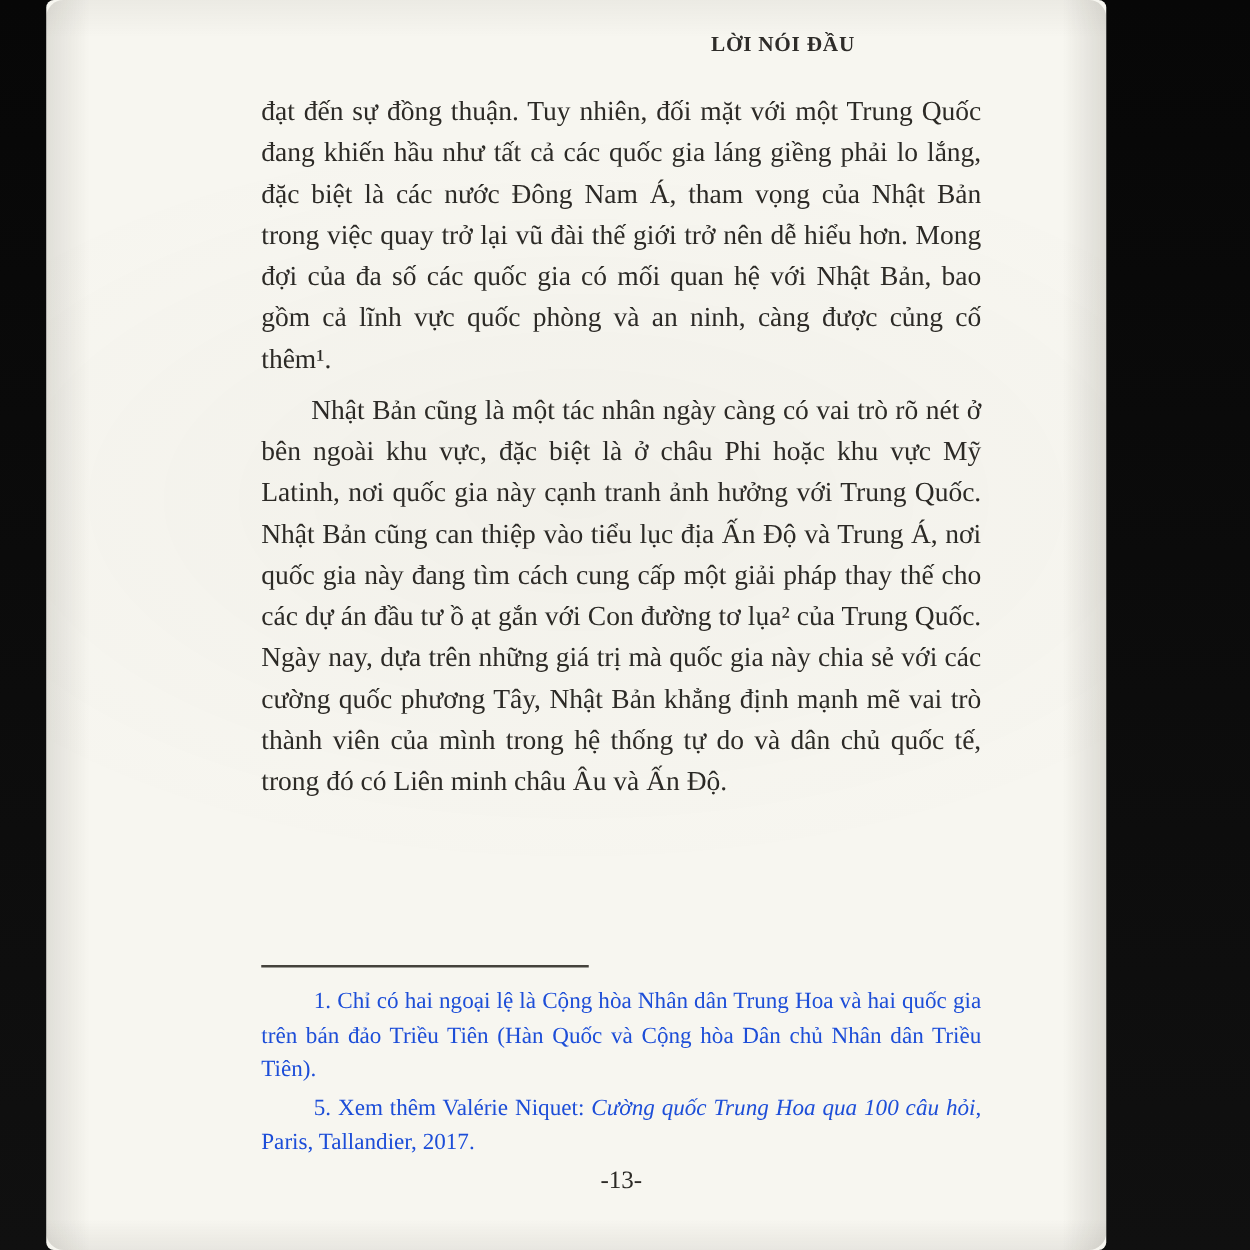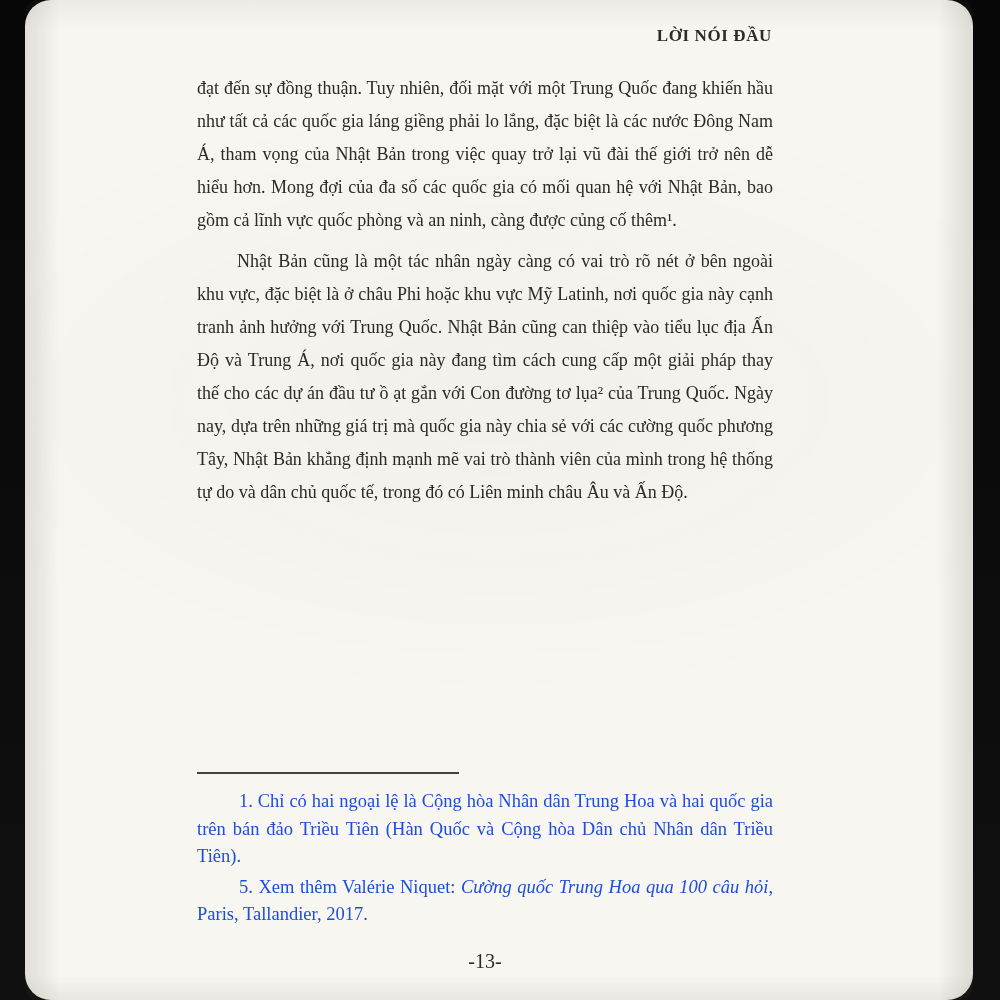--- a/index.html
+++ b/index.html
@@ -10,26 +10,26 @@
   .photo {
     position: relative;
     width: 1000px;
     height: 1000px;
     background: linear-gradient(180deg, #070707, #101010);
     overflow: hidden;
     font-family: "Liberation Serif", "DejaVu Serif", serif;
   }
   .page {
     position: absolute;
-    left: 25px;
+    left: 37px;
     top: 0;
-    width: 948px;
+    width: 848px;
     height: 1000px;
     background: #f7f6f0;
-    border-radius: 26px;
+    border-radius: 6px;
   }
   
   .page::before {
     content: "";
     position: absolute;
     inset: 0;
     border-radius: 14px;
     pointer-events: none;
     background:
       linear-gradient(90deg, rgba(60,55,45,0.12), rgba(60,55,45,0) 35px, rgba(60,55,45,0) calc(100% - 35px), rgba(60,55,45,0.14)),
@@ -43,21 +43,21 @@
     font-size: 17px;
     font-weight: 700;
     letter-spacing: 0.6px;
     color: #2e2c29;
   }
   .body-text {
     position: absolute;
     top: 72px;
     left: 172px;
     width: 576px;
-    font-size: 18px;
+    font-size: 22px;
     line-height: 33px;
     color: #2c2a26;
     text-align: justify;
   }
   .body-text p.para {
     margin: 0 0 8px 0;
     text-indent: 40px;
   }
   .body-text p.para.no-indent {
     text-indent: 0;
@@ -86,21 +86,20 @@
     font-style: italic;
   }
   .page-number {
     position: absolute;
     top: 933px;
     left: 172px;
     width: 576px;
     text-align: center;
     font-size: 20px;
     color: #2c2a26;
-    margin-top: 17px;
   }
 </style>
 </head>
 <body>
 
 <div class="photo">
   <div class="page">
 
     <div class="running-header">LỜI NÓI ĐẦU</div>
 

